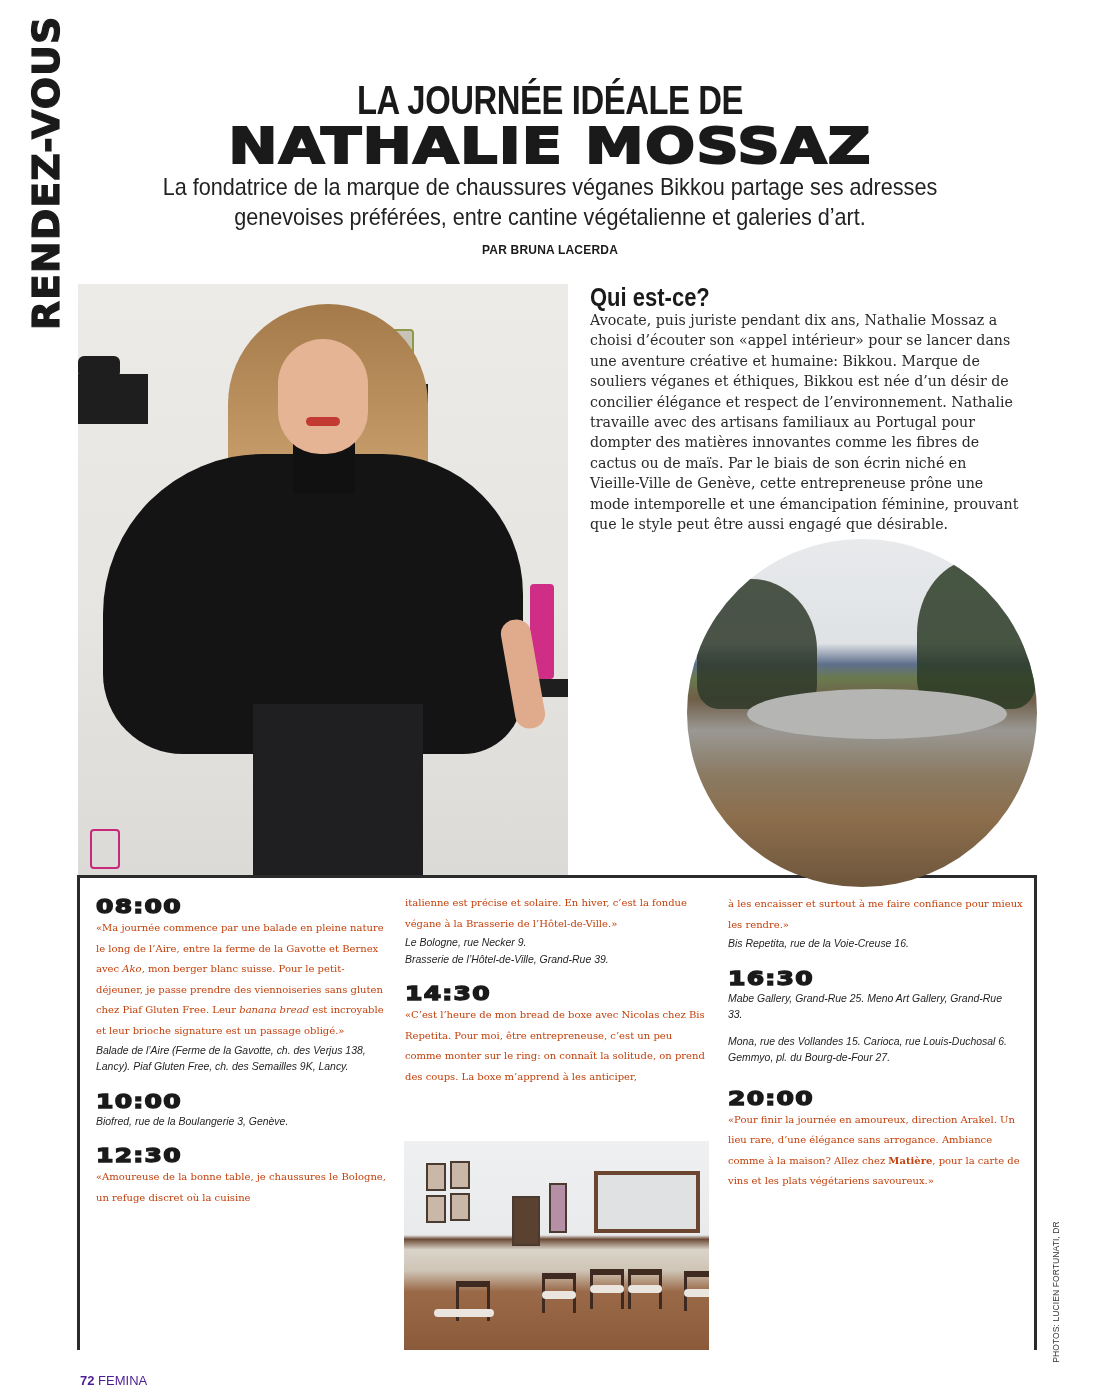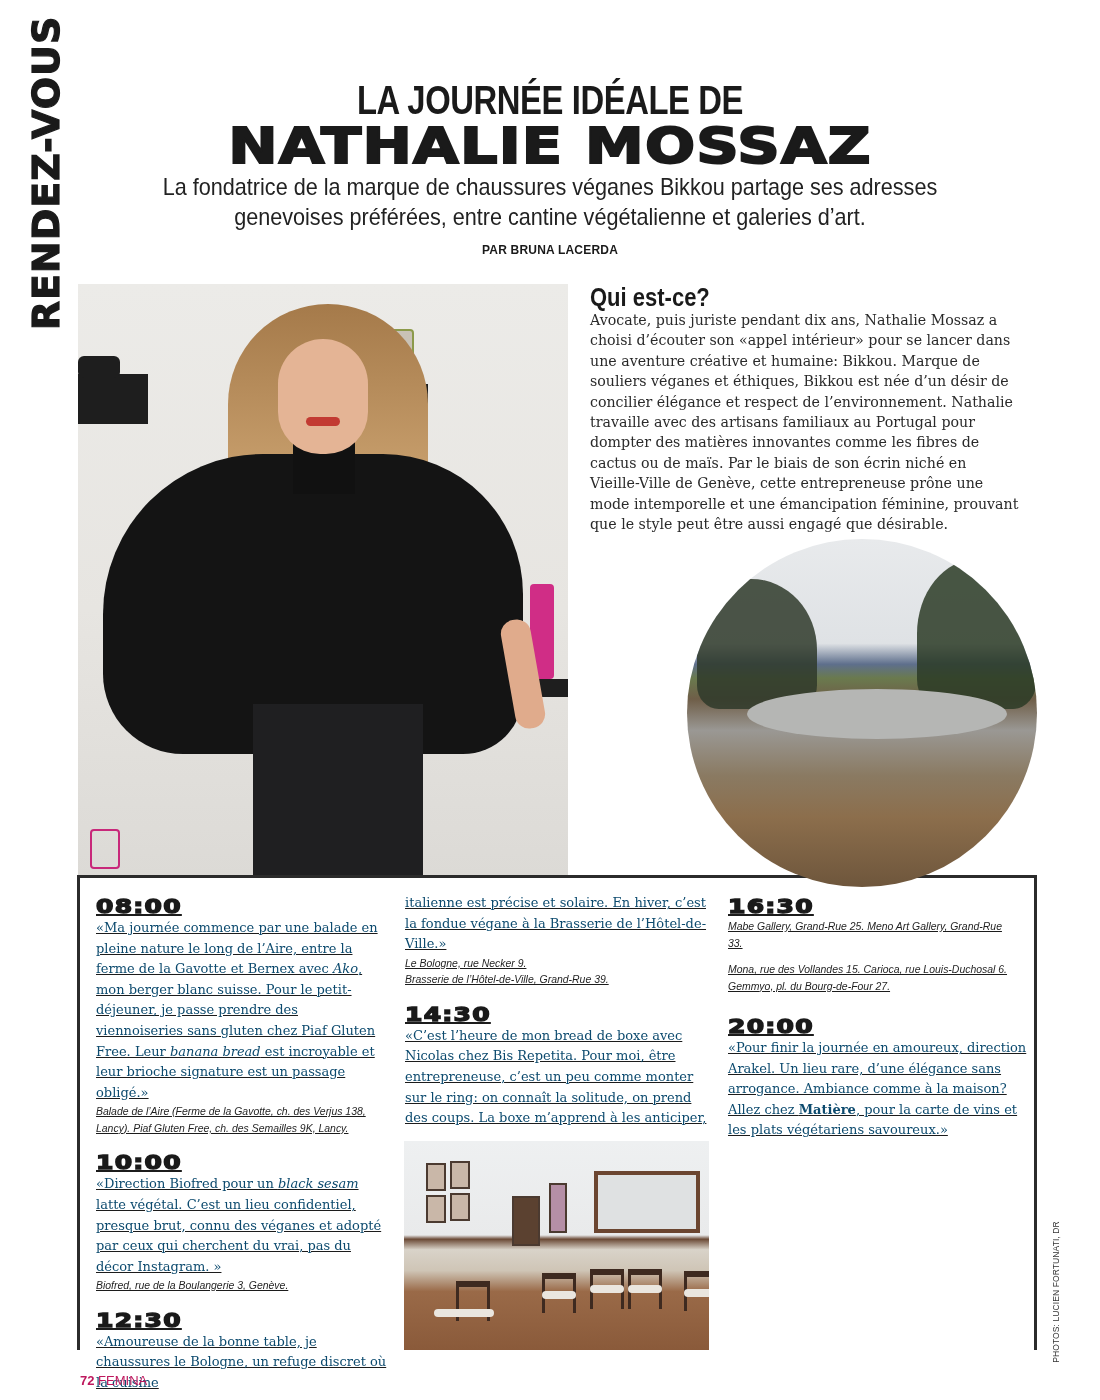--- a/index.html
+++ b/index.html
@@ -89,49 +89,49 @@
   
   .timeline-box {
     position: absolute; left: 77px; top: 875px; width: 960px; height: 475px;
     border-top: 3px solid #2b2b2b; border-left: 3px solid #2b2b2b; border-right: 3px solid #2b2b2b;
   }
   .col { position: absolute; top: 894px; }
   .col1 { left: 96px; width: 292px; }
   .col2 { left: 405px; width: 305px; top: 893px; }
   .col3 { left: 728px; width: 300px; }
 
-  .slot { margin-bottom: 14px; text-decoration: underline; }
+  .slot { margin-bottom: 14px; }
   .time {
     display: block; font-family: "DejaVu Sans", sans-serif; font-weight: 900;
     font-size: 20px; line-height: 24px; letter-spacing: 1px; color: #1a1a1a;
     -webkit-text-stroke: 1.4px #1a1a1a; transform: scaleX(1.25); transform-origin: left;
   }
   .quote {
-    font-family: "DejaVu Serif", serif; font-size: 13px; line-height: 20.6px; color: #0c4a6e;
+    font-family: "DejaVu Serif", serif; font-size: 10px; line-height: 20.6px; color: #c2410c;
   }
   .quote i { font-style: italic; }
   .quote b { font-weight: 700; }
   .address {
     font-family: "Liberation Sans", sans-serif; font-style: italic; font-size: 11px;
     line-height: 16.5px; color: #1f1f1f; transform: scaleX(0.95); transform-origin: left;
   }
 
   
   .restaurant-photo {
     position: absolute; left: 404px; top: 1141px; width: 305px; height: 209px; overflow: hidden;
     background: linear-gradient(180deg, #eef0f1 0%, #e9eaeb 45%, #6b4a36 47%, #d9d3c9 52%, #cfc5b6 62%, #9a6a48 72%, #8a5a3a 100%);
   }
   .restaurant-photo .mirror { position: absolute; left: 190px; top: 30px; width: 106px; height: 62px; border: 4px solid #6b4530; background: #dfe1e2; }
   .restaurant-photo .frame { position: absolute; border: 2px solid #4b3a30; background: #c9b7a8; }
   .restaurant-photo .chair { position: absolute; width: 34px; height: 40px; border-top: 6px solid #3e2a20; border-left: 3px solid #3e2a20; border-right: 3px solid #3e2a20; }
   .restaurant-photo .seat { position: absolute; width: 34px; height: 8px; background: #eae6df; border-radius: 4px; }
 
   .footer-page {
     position: absolute; left: 80px; top: 1373px;
-    font-family: "Liberation Sans", sans-serif; font-size: 13px; color: #be185d;
+    font-family: "Liberation Sans", sans-serif; font-size: 13px; color: #4c1d95;
   }
   .footer-page b { font-weight: 700; }
   .credit {
     position: absolute; left: 1049px; top: 1228px; width: 14px; height: 128px;
     display: flex; align-items: center; justify-content: center;
   }
   .credit span {
     display: block; transform: rotate(-90deg); white-space: nowrap;
     font-family: "Liberation Sans", sans-serif; font-size: 8.5px; color: #333;
     letter-spacing: 0.1px;
@@ -182,21 +182,20 @@
 </div>
 
 <div class="col col1">
   <div class="slot">
     <span class="time">08:00</span>
     <p class="quote"><span>«Ma journée commence par une balade en pleine nature le long de l’Aire, entre la ferme de la Gavotte et Bernex avec </span><i>Ako</i><span>, mon berger blanc suisse. Pour le petit-déjeuner, je passe prendre des viennoiseries sans gluten chez Piaf Gluten Free. Leur </span><i>banana bread</i><span> est incroyable et leur brioche signature est un passage obligé.»</span></p>
     <p class="address">Balade de l’Aire (Ferme de la Gavotte, ch. des Verjus 138, Lancy). Piaf Gluten Free, ch. des Semailles 9K, Lancy.</p>
   </div>
   <div class="slot">
     <span class="time">10:00</span>
-    <p class="quote"><span>«Direction Biofred pour un </span><i>black sesam</i><span> latte végétal. C’est un lieu confidentiel, presque brut, connu des véganes et adopté par ceux qui cherchent du vrai, pas du décor Instagram. »</span></p>
     <p class="address">Biofred, rue de la Boulangerie 3, Genève.</p>
   </div>
   <div class="slot">
     <span class="time">12:30</span>
     <p class="quote">«Amoureuse de la bonne table, je chaussures le Bologne, un refuge discret où la cuisine</p>
   </div>
 </div>
 
 <div class="col col2">
   <div class="slot">
@@ -224,20 +223,24 @@
   <div class="seat" style="left:138px;top:150px;"></div>
   <div class="chair" style="left:186px;top:128px;"></div>
   <div class="seat" style="left:186px;top:144px;"></div>
   <div class="chair" style="left:224px;top:128px;"></div>
   <div class="seat" style="left:224px;top:144px;"></div>
   <div class="chair" style="left:280px;top:130px;"></div>
   <div class="seat" style="left:280px;top:148px;"></div>
 </div>
 
 <div class="col col3">
+  <div class="slot">
+    <p class="quote">à les encaisser et surtout à me faire confiance pour mieux les rendre.»</p>
+    <p class="address">Bis Repetita, rue de la Voie-Creuse 16.</p>
+  </div>
   <div class="slot" style="">
     <span class="time">16:30</span>
     <p class="address" style="margin-bottom:10px;">Mabe Gallery, Grand-Rue 25. Meno Art Gallery, Grand-Rue 33.</p>
     <p class="address" style="margin-top:4px;">Mona, rue des Vollandes 15. Carioca, rue Louis-Duchosal 6. Gemmyo, pl. du Bourg-de-Four 27.</p>
   </div>
   <div class="slot" style="margin-top:20px;">
     <span class="time">20:00</span>
     <p class="quote"><span>«Pour finir la journée en amoureux, direction Arakel. Un lieu rare, d’une élégance sans arrogance. Ambiance comme à la maison? Allez chez </span><b>Matière</b><span>, pour la carte de vins et les plats végétariens savoureux.»</span></p>
 
   </div>

